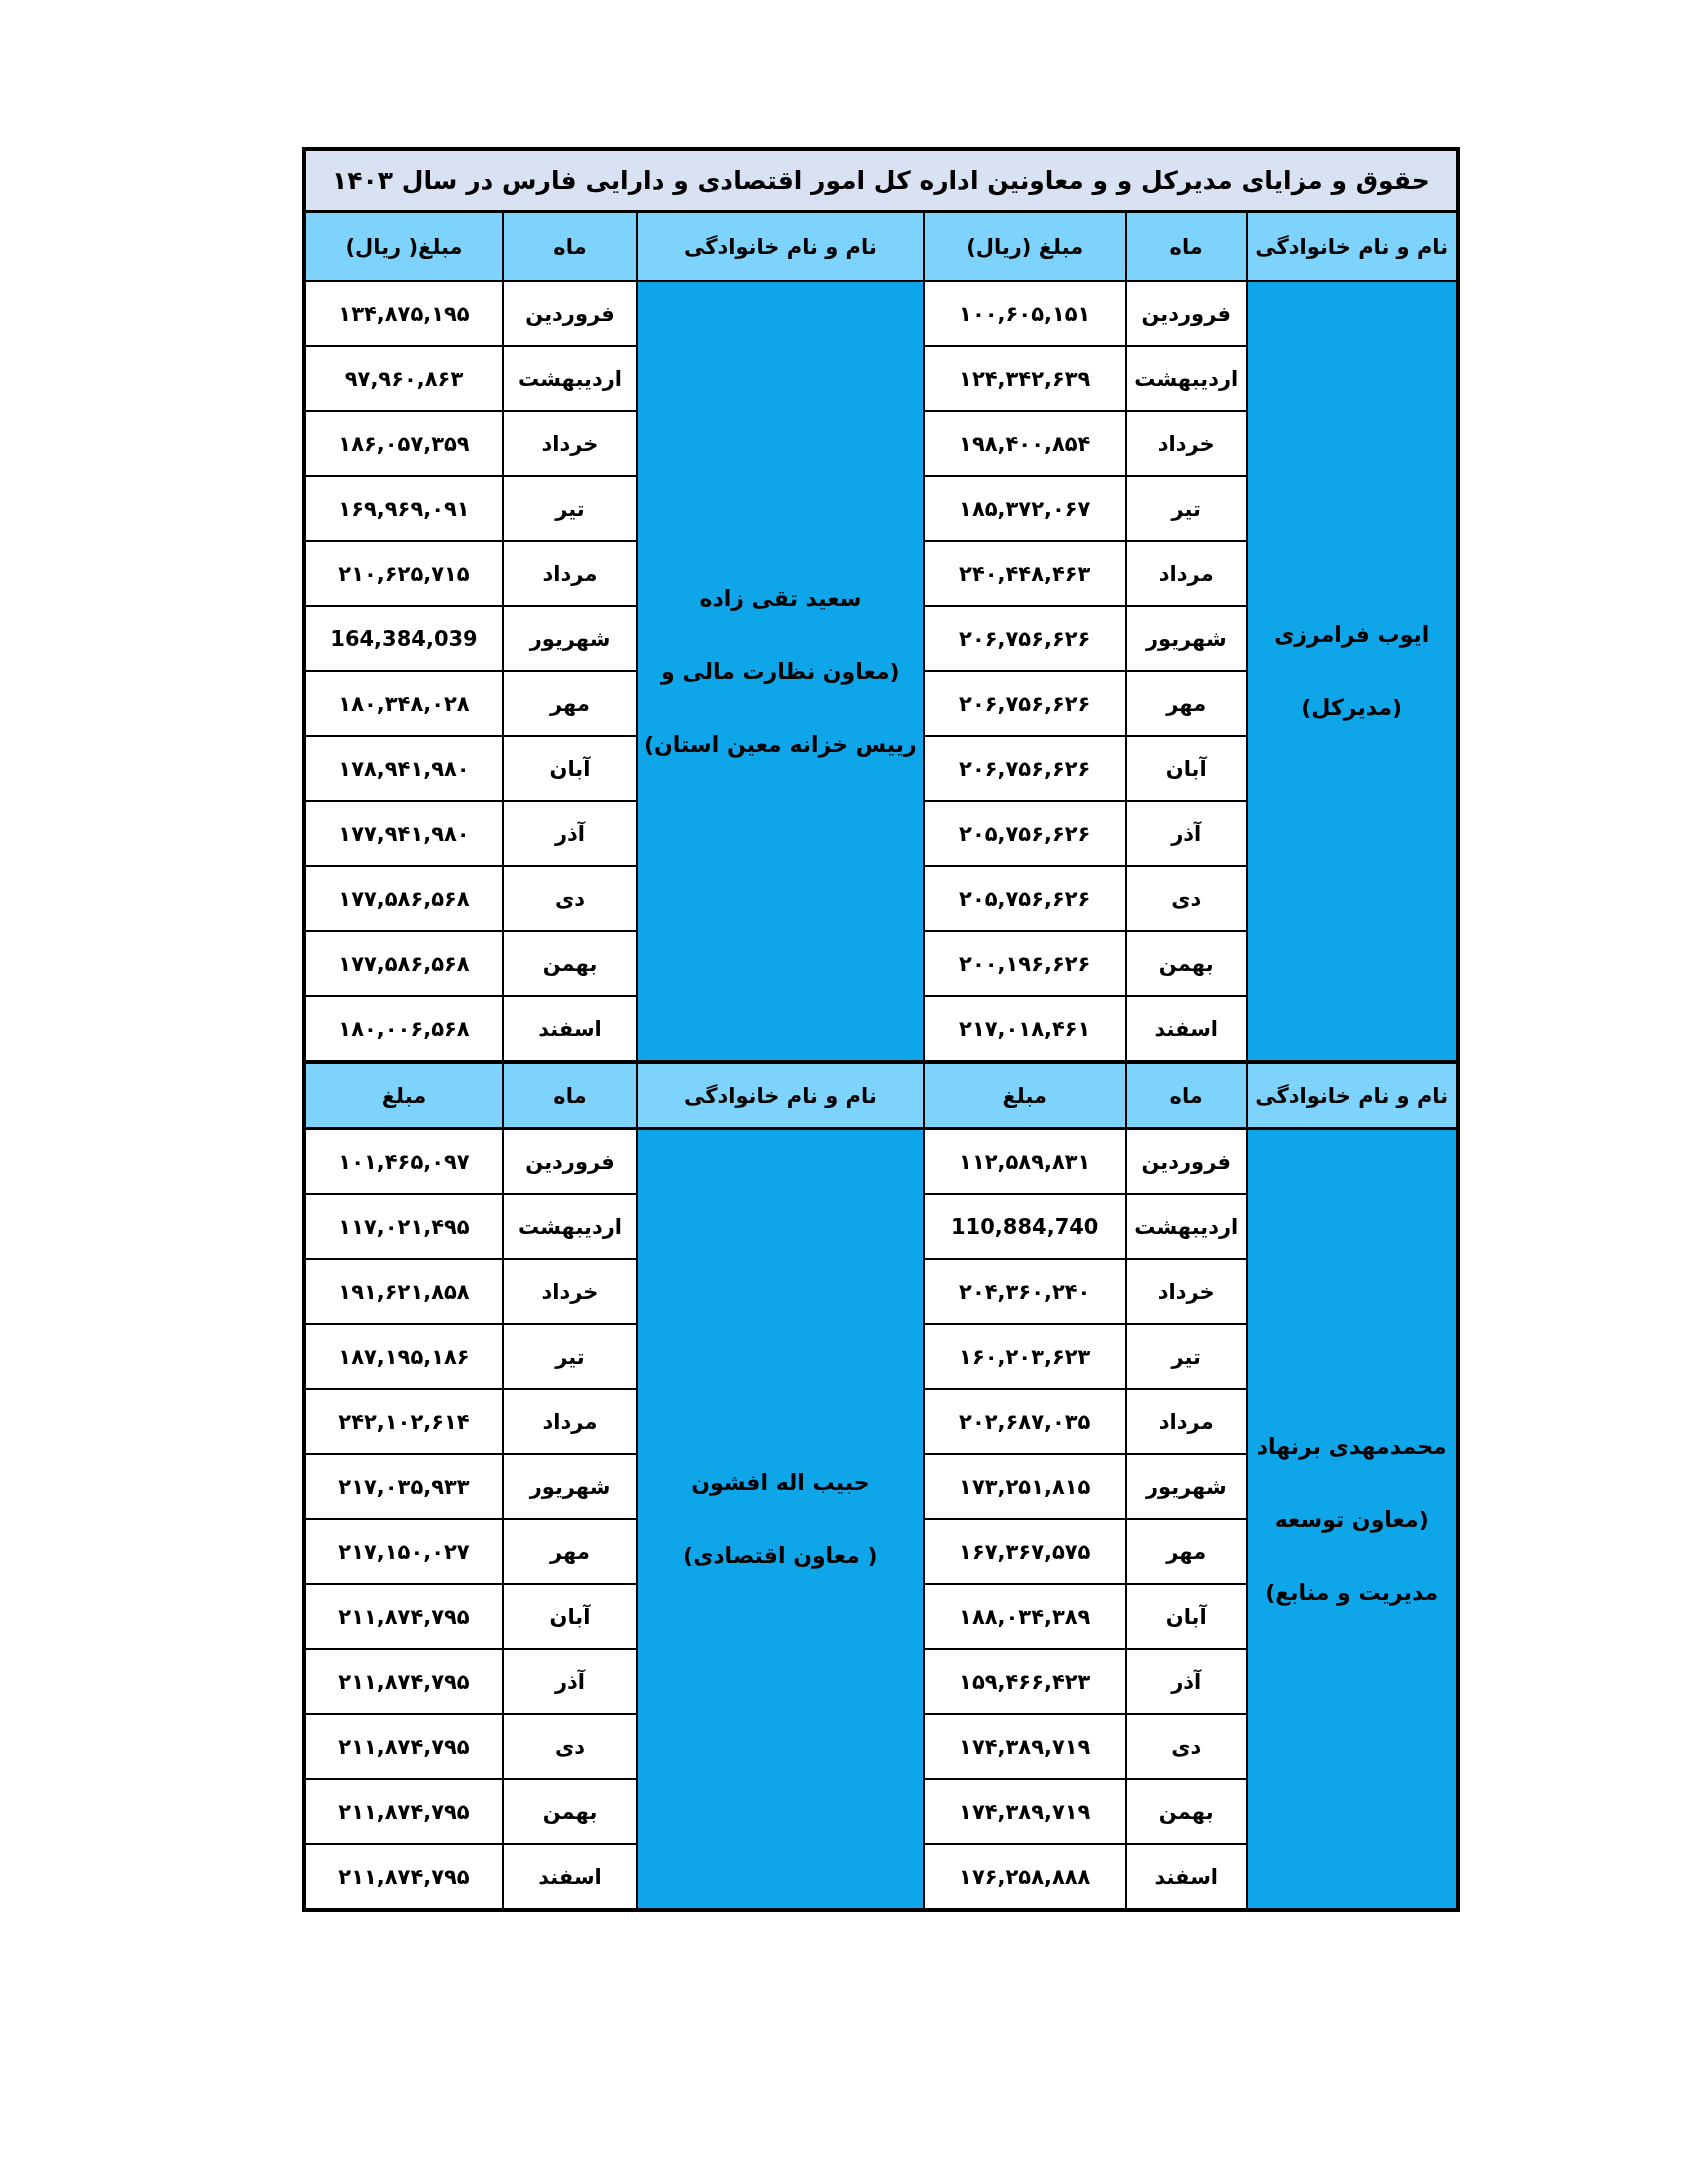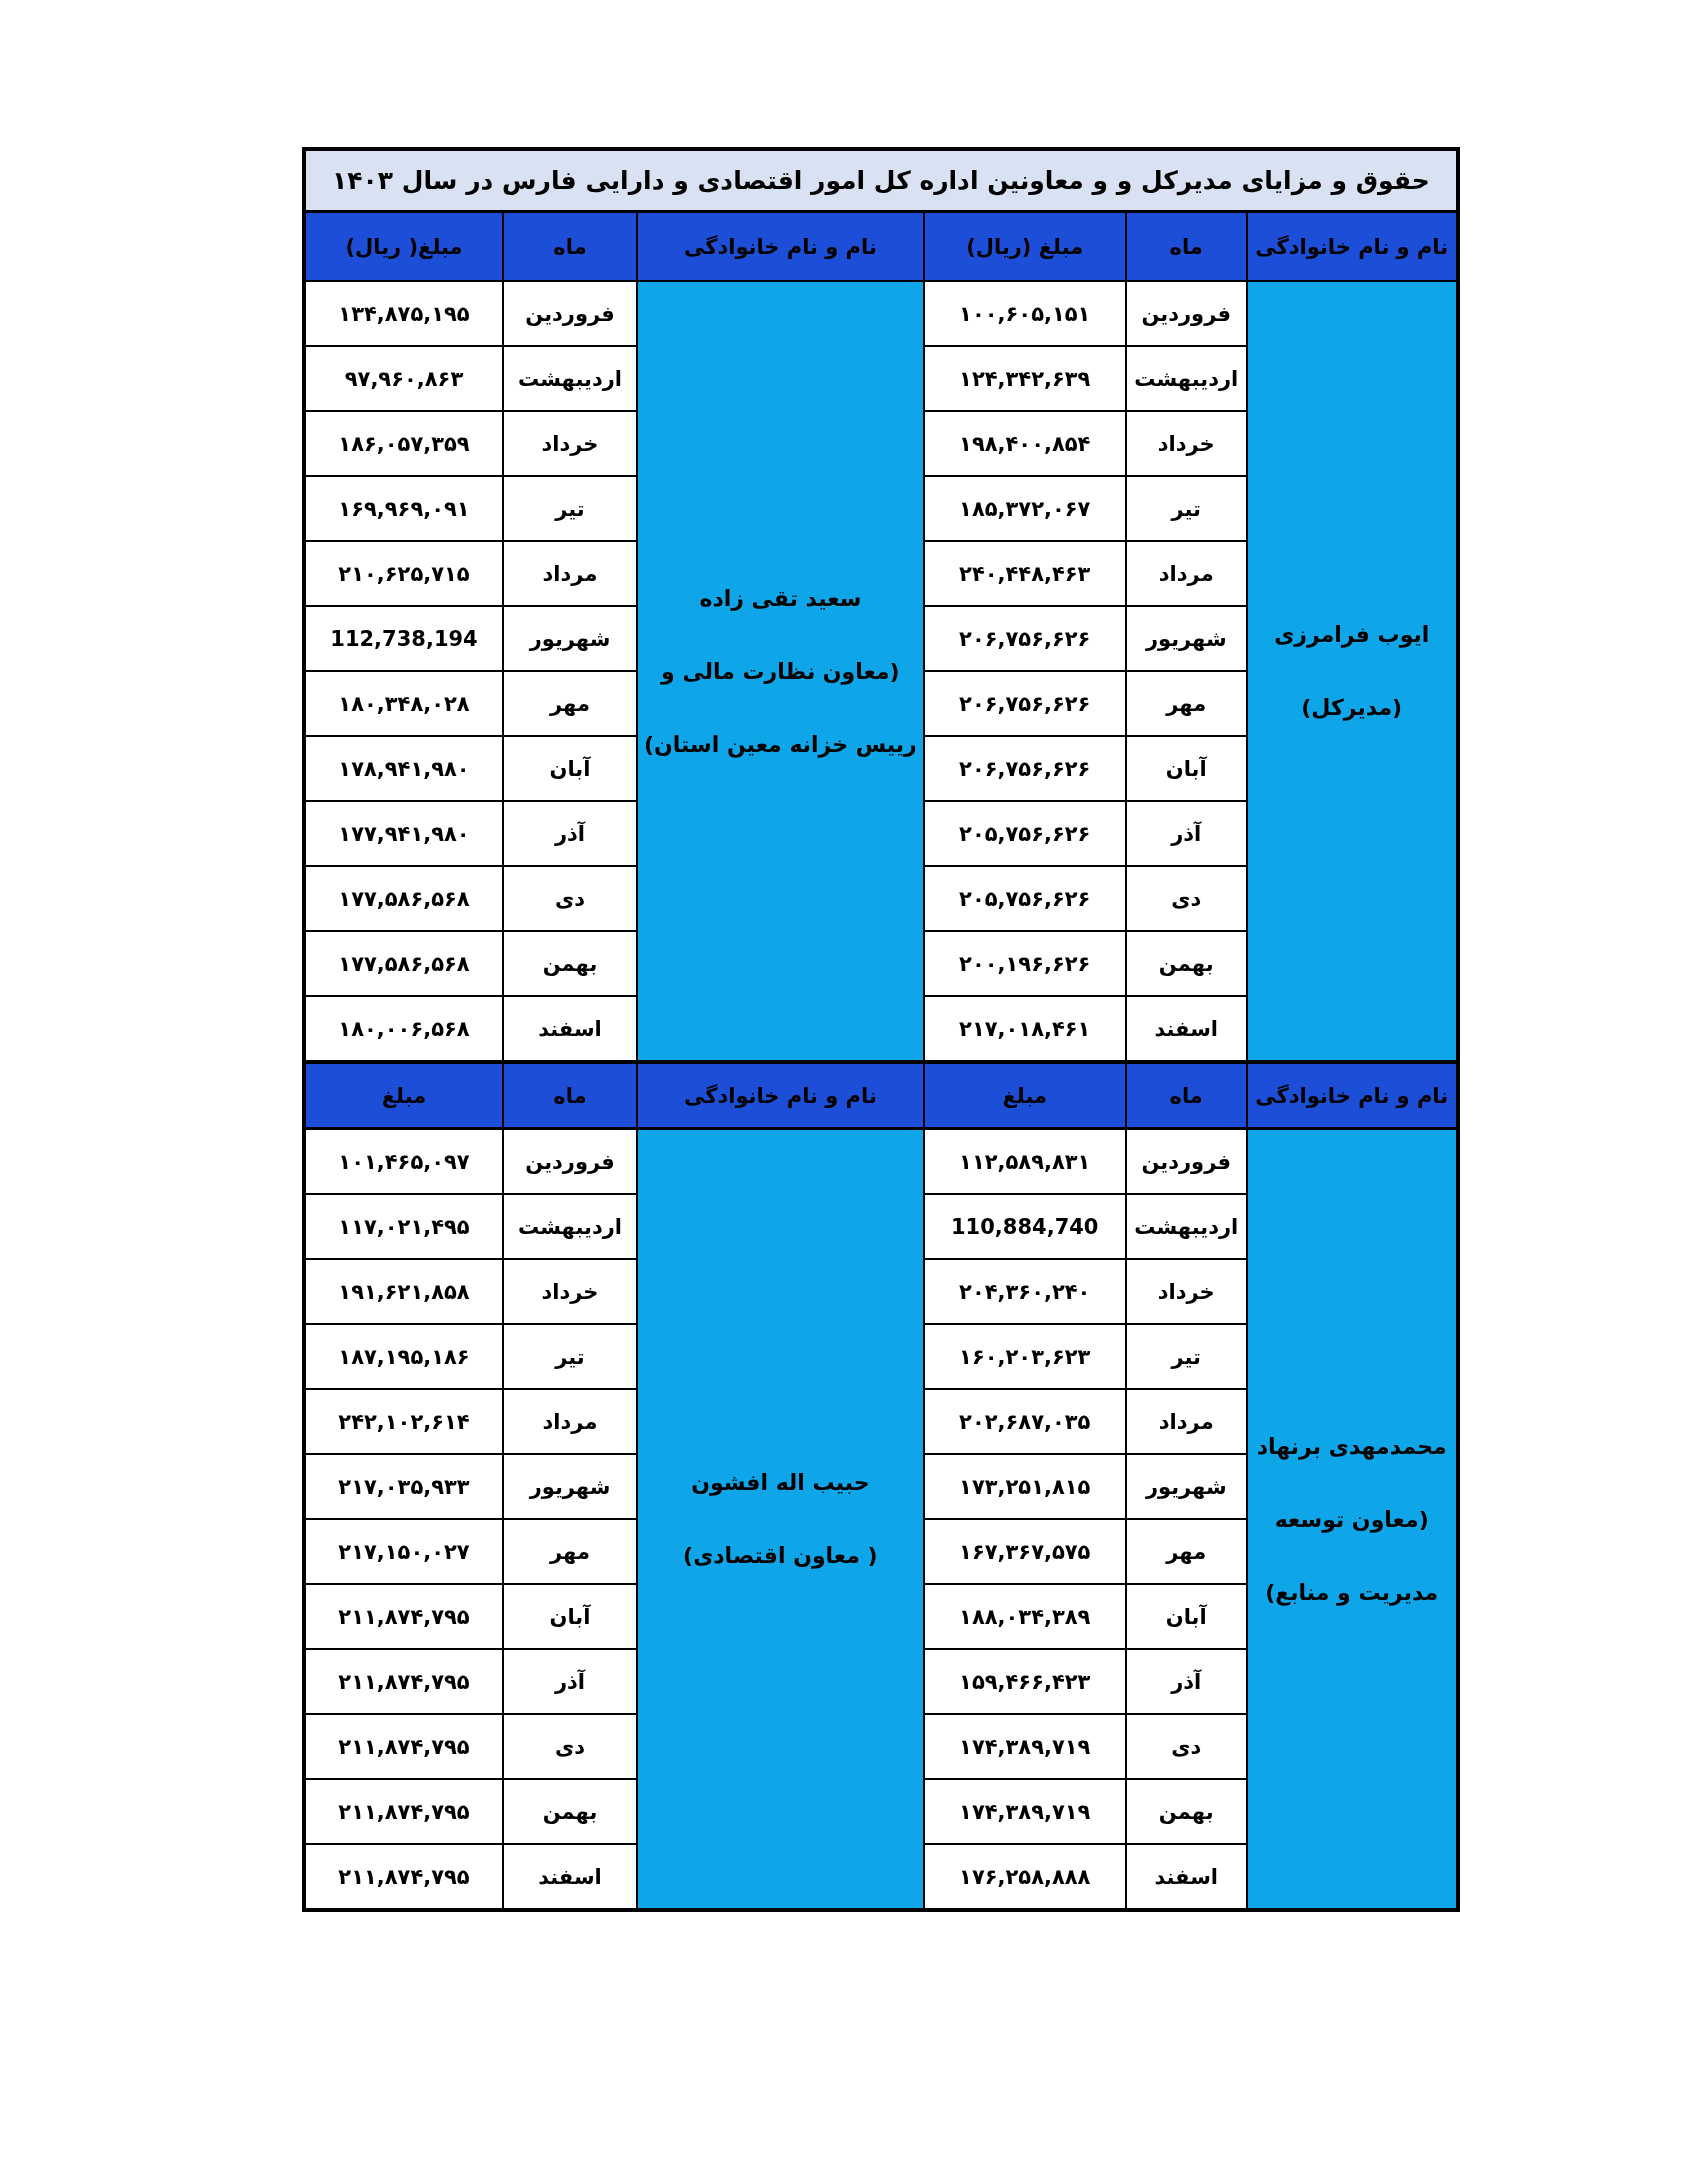--- a/index.html
+++ b/index.html
@@ -14,21 +14,21 @@
     direction:rtl; border:4px solid #000;
   }
   td {
     border:2px solid #000; text-align:center; vertical-align:middle;
     font-weight:bold; overflow:hidden; padding:0 4px;
   }
   .title-row td {
     background:#d9e2f3; height:59px; font-size:25px;
     border-bottom:3px solid #000; letter-spacing:0;
   }
-  .header-row td { background:#1d4ed8; height:67px; font-size:21px; }
+  .header-row td { background:#7dd3fc; height:67px; font-size:21px; }
   .header-row.mid td { height:63px; border-top:4px solid #000; border-bottom:3px solid #000;text-align:center; }
   .data-row td { height:63px; background:#ffffff; font-size:21px; }
   td.name-col { background:#0ea5e9; font-size:22px; padding:0 6px; }
   .name-line { line-height:73px; white-space:nowrap; }
   .num { direction:ltr; unicode-bidi:embed; }
 </style>
 </head>
 <body>
 
 <div class="page">
@@ -92,21 +92,21 @@
     <tr class="data-row">
       <td>مرداد</td>
       <td class="num">۲۴۰,۴۴۸,۴۶۳</td>
       <td>مرداد</td>
       <td class="num">۲۱۰,۶۲۵,۷۱۵</td>
     </tr>
     <tr class="data-row">
       <td>شهریور</td>
       <td class="num">۲۰۶,۷۵۶,۶۲۶</td>
       <td>شهریور</td>
-      <td class="num">112,738,194</td>
+      <td class="num">164,384,039</td>
     </tr>
     <tr class="data-row">
       <td>مهر</td>
       <td class="num">۲۰۶,۷۵۶,۶۲۶</td>
       <td>مهر</td>
       <td class="num">۱۸۰,۳۴۸,۰۲۸</td>
     </tr>
     <tr class="data-row">
       <td>آبان</td>
       <td class="num">۲۰۶,۷۵۶,۶۲۶</td>

